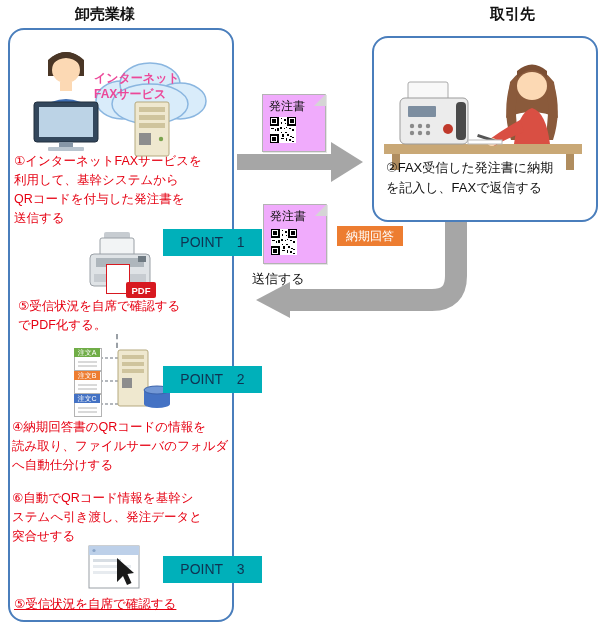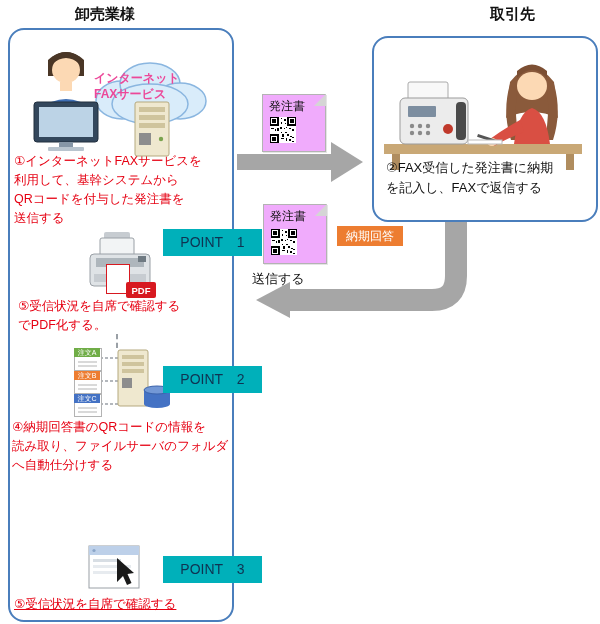--- a/index.html
+++ b/index.html
@@ -125,20 +125,23 @@
       <div class="minitag" style="background:#4472c4;">注文C</div>
       <div class="minline" style="top:12px;"></div>
       <div class="minline" style="top:16px;"></div>
     </div>
   </div>
 
   <div class="step red tc" style="left:2px;top:388px;width:218px;">④納期回答書のQRコードの情報を
 読み取り、ファイルサーバのフォルダ
 へ自動仕分けする</div>
 
+  <div class="step red tc" style="left:2px;top:459px;width:218px;">⑥自動でQRコード情報を基幹シ
+ステムへ引き渡し、発注データと
+突合せする</div>
 
   <svg style="position:absolute;left:78px;top:515px;" width="52" height="44" viewBox="0 0 52 44">
     <rect x="1" y="1" width="50" height="42" fill="#ffffff" stroke="#9aa0a6"></rect>
     <rect x="1" y="1" width="50" height="9" fill="#bdd0e9"></rect>
     <circle cx="6" cy="5.5" r="1.6" fill="#8aa5c8"></circle>
     <rect x="5" y="14" width="28" height="3" fill="#d8dee4"></rect>
     <rect x="5" y="20" width="38" height="3" fill="#e7ebef"></rect>
     <rect x="5" y="26" width="34" height="3" fill="#e7ebef"></rect>
     <path d="M29 13 L29 37 L35 31 L39 40 L43.5 38 L39.5 29 L46 28 Z" fill="#1a1a1a"></path>
   </svg>

